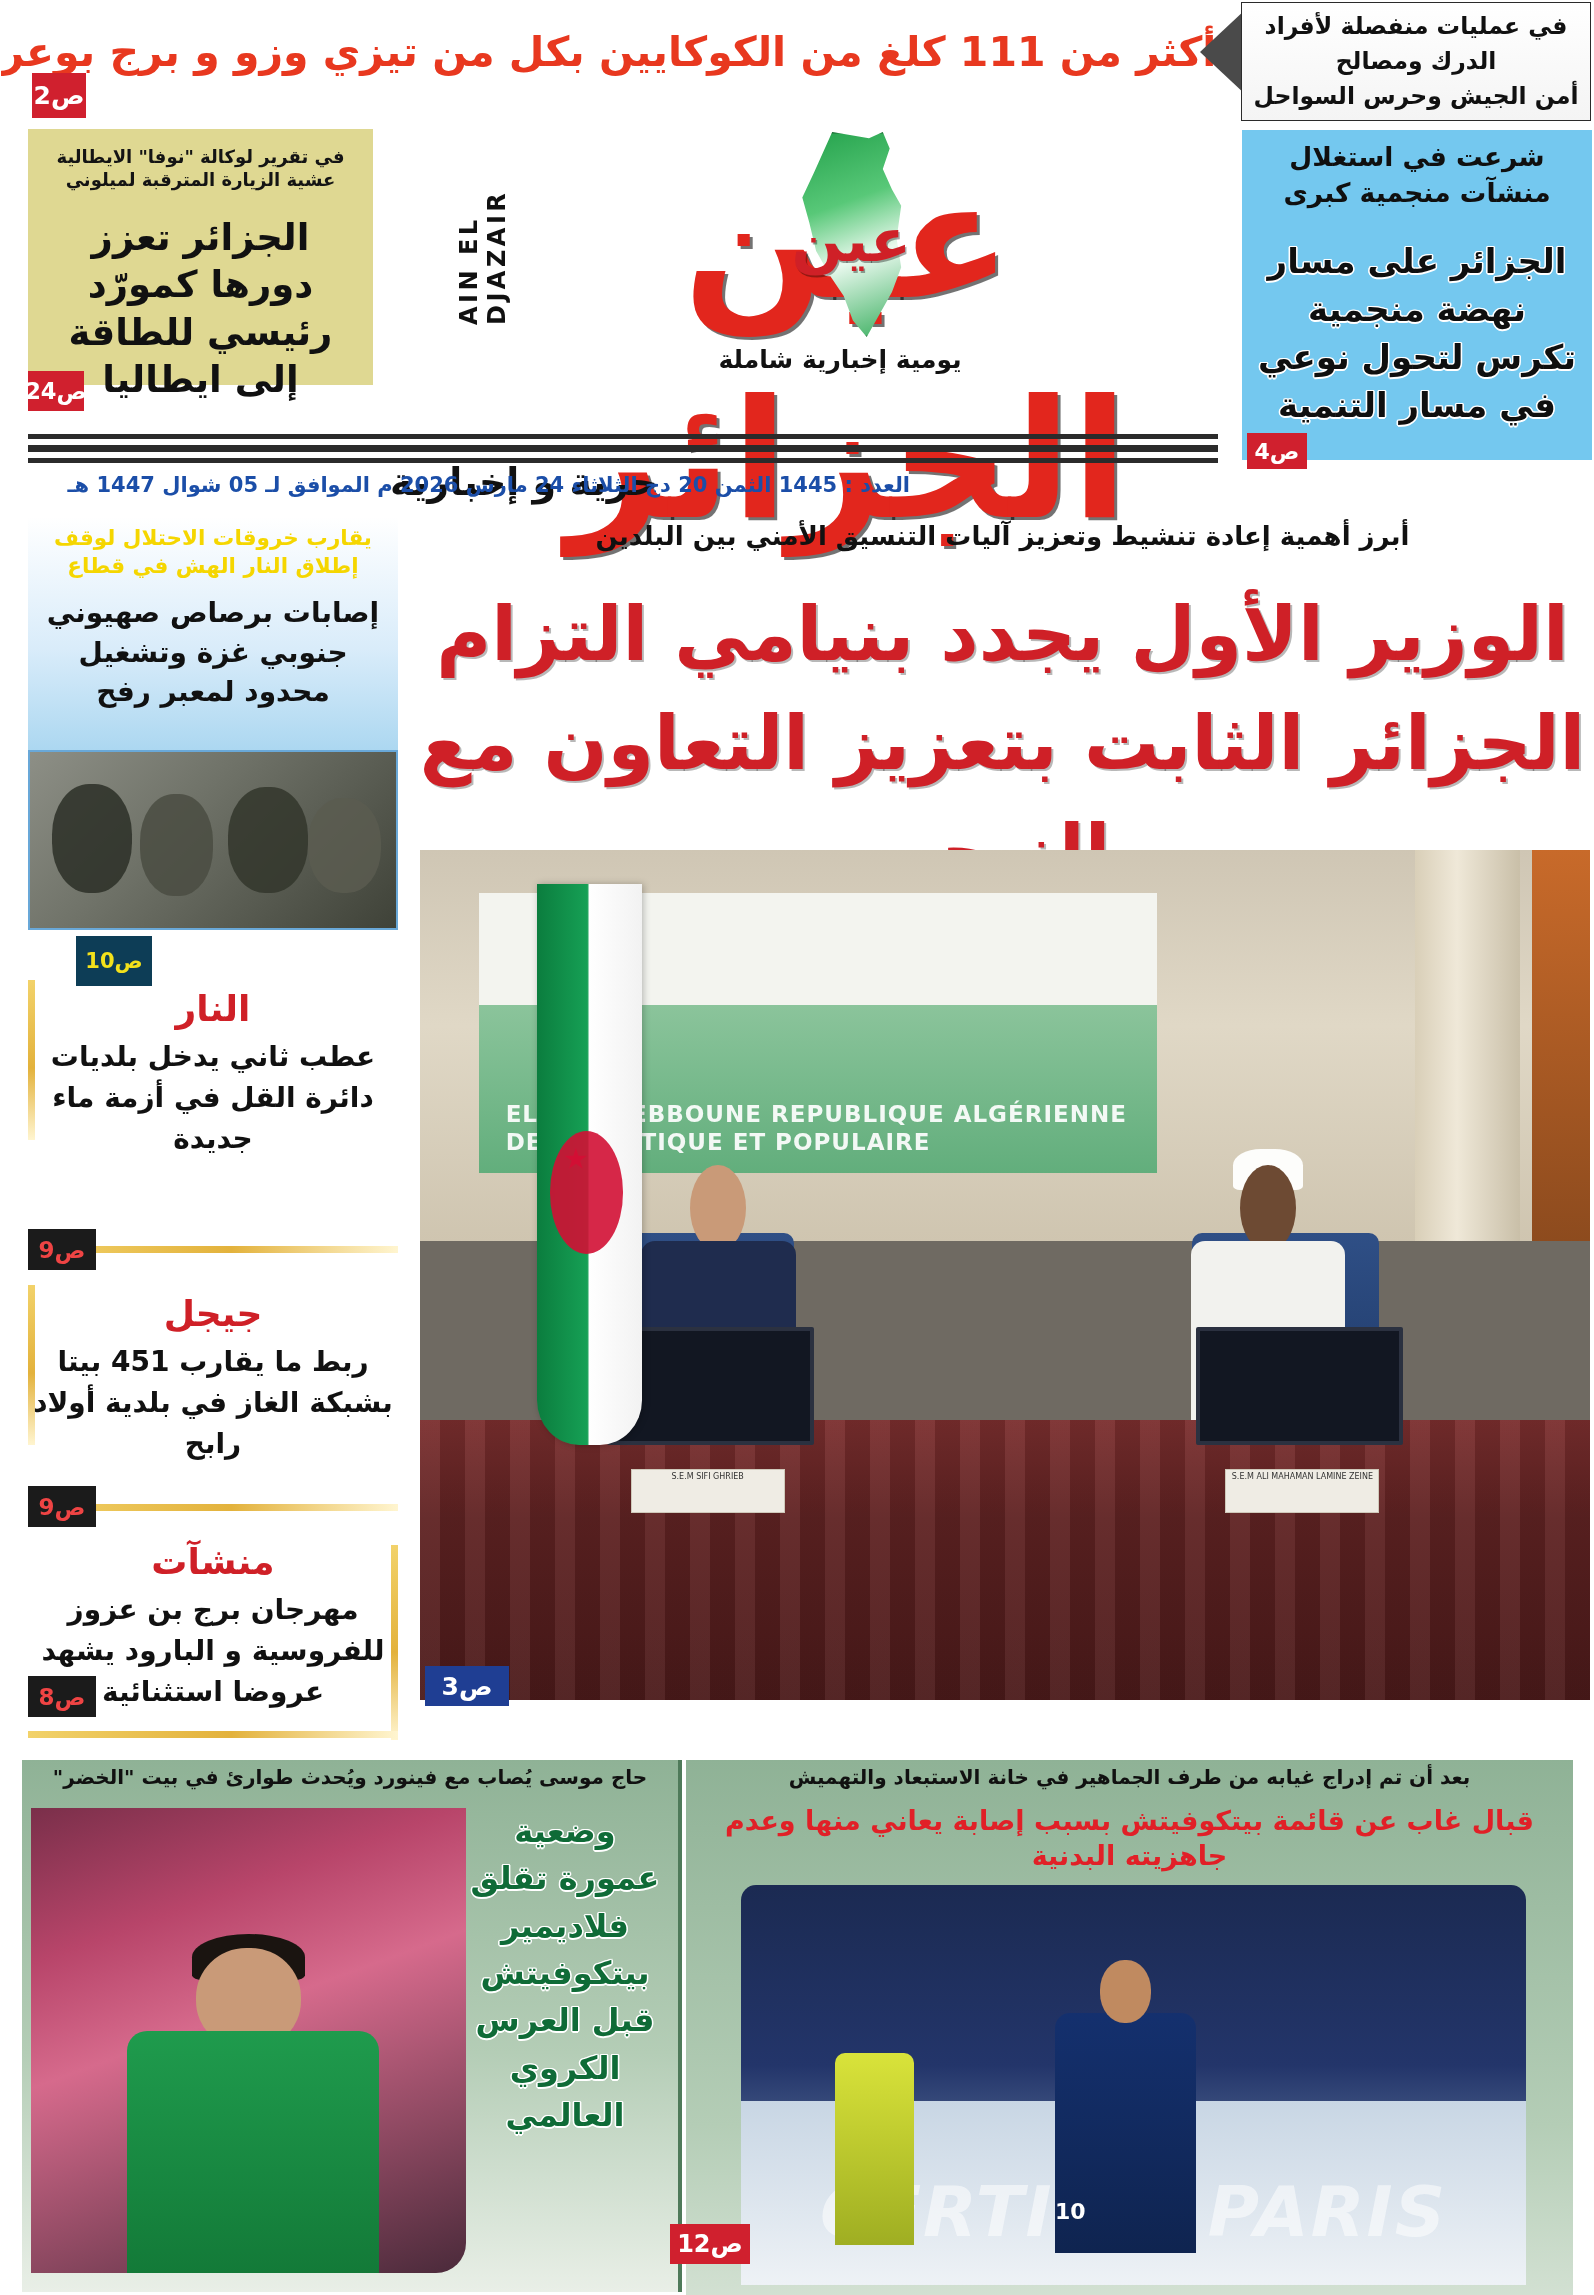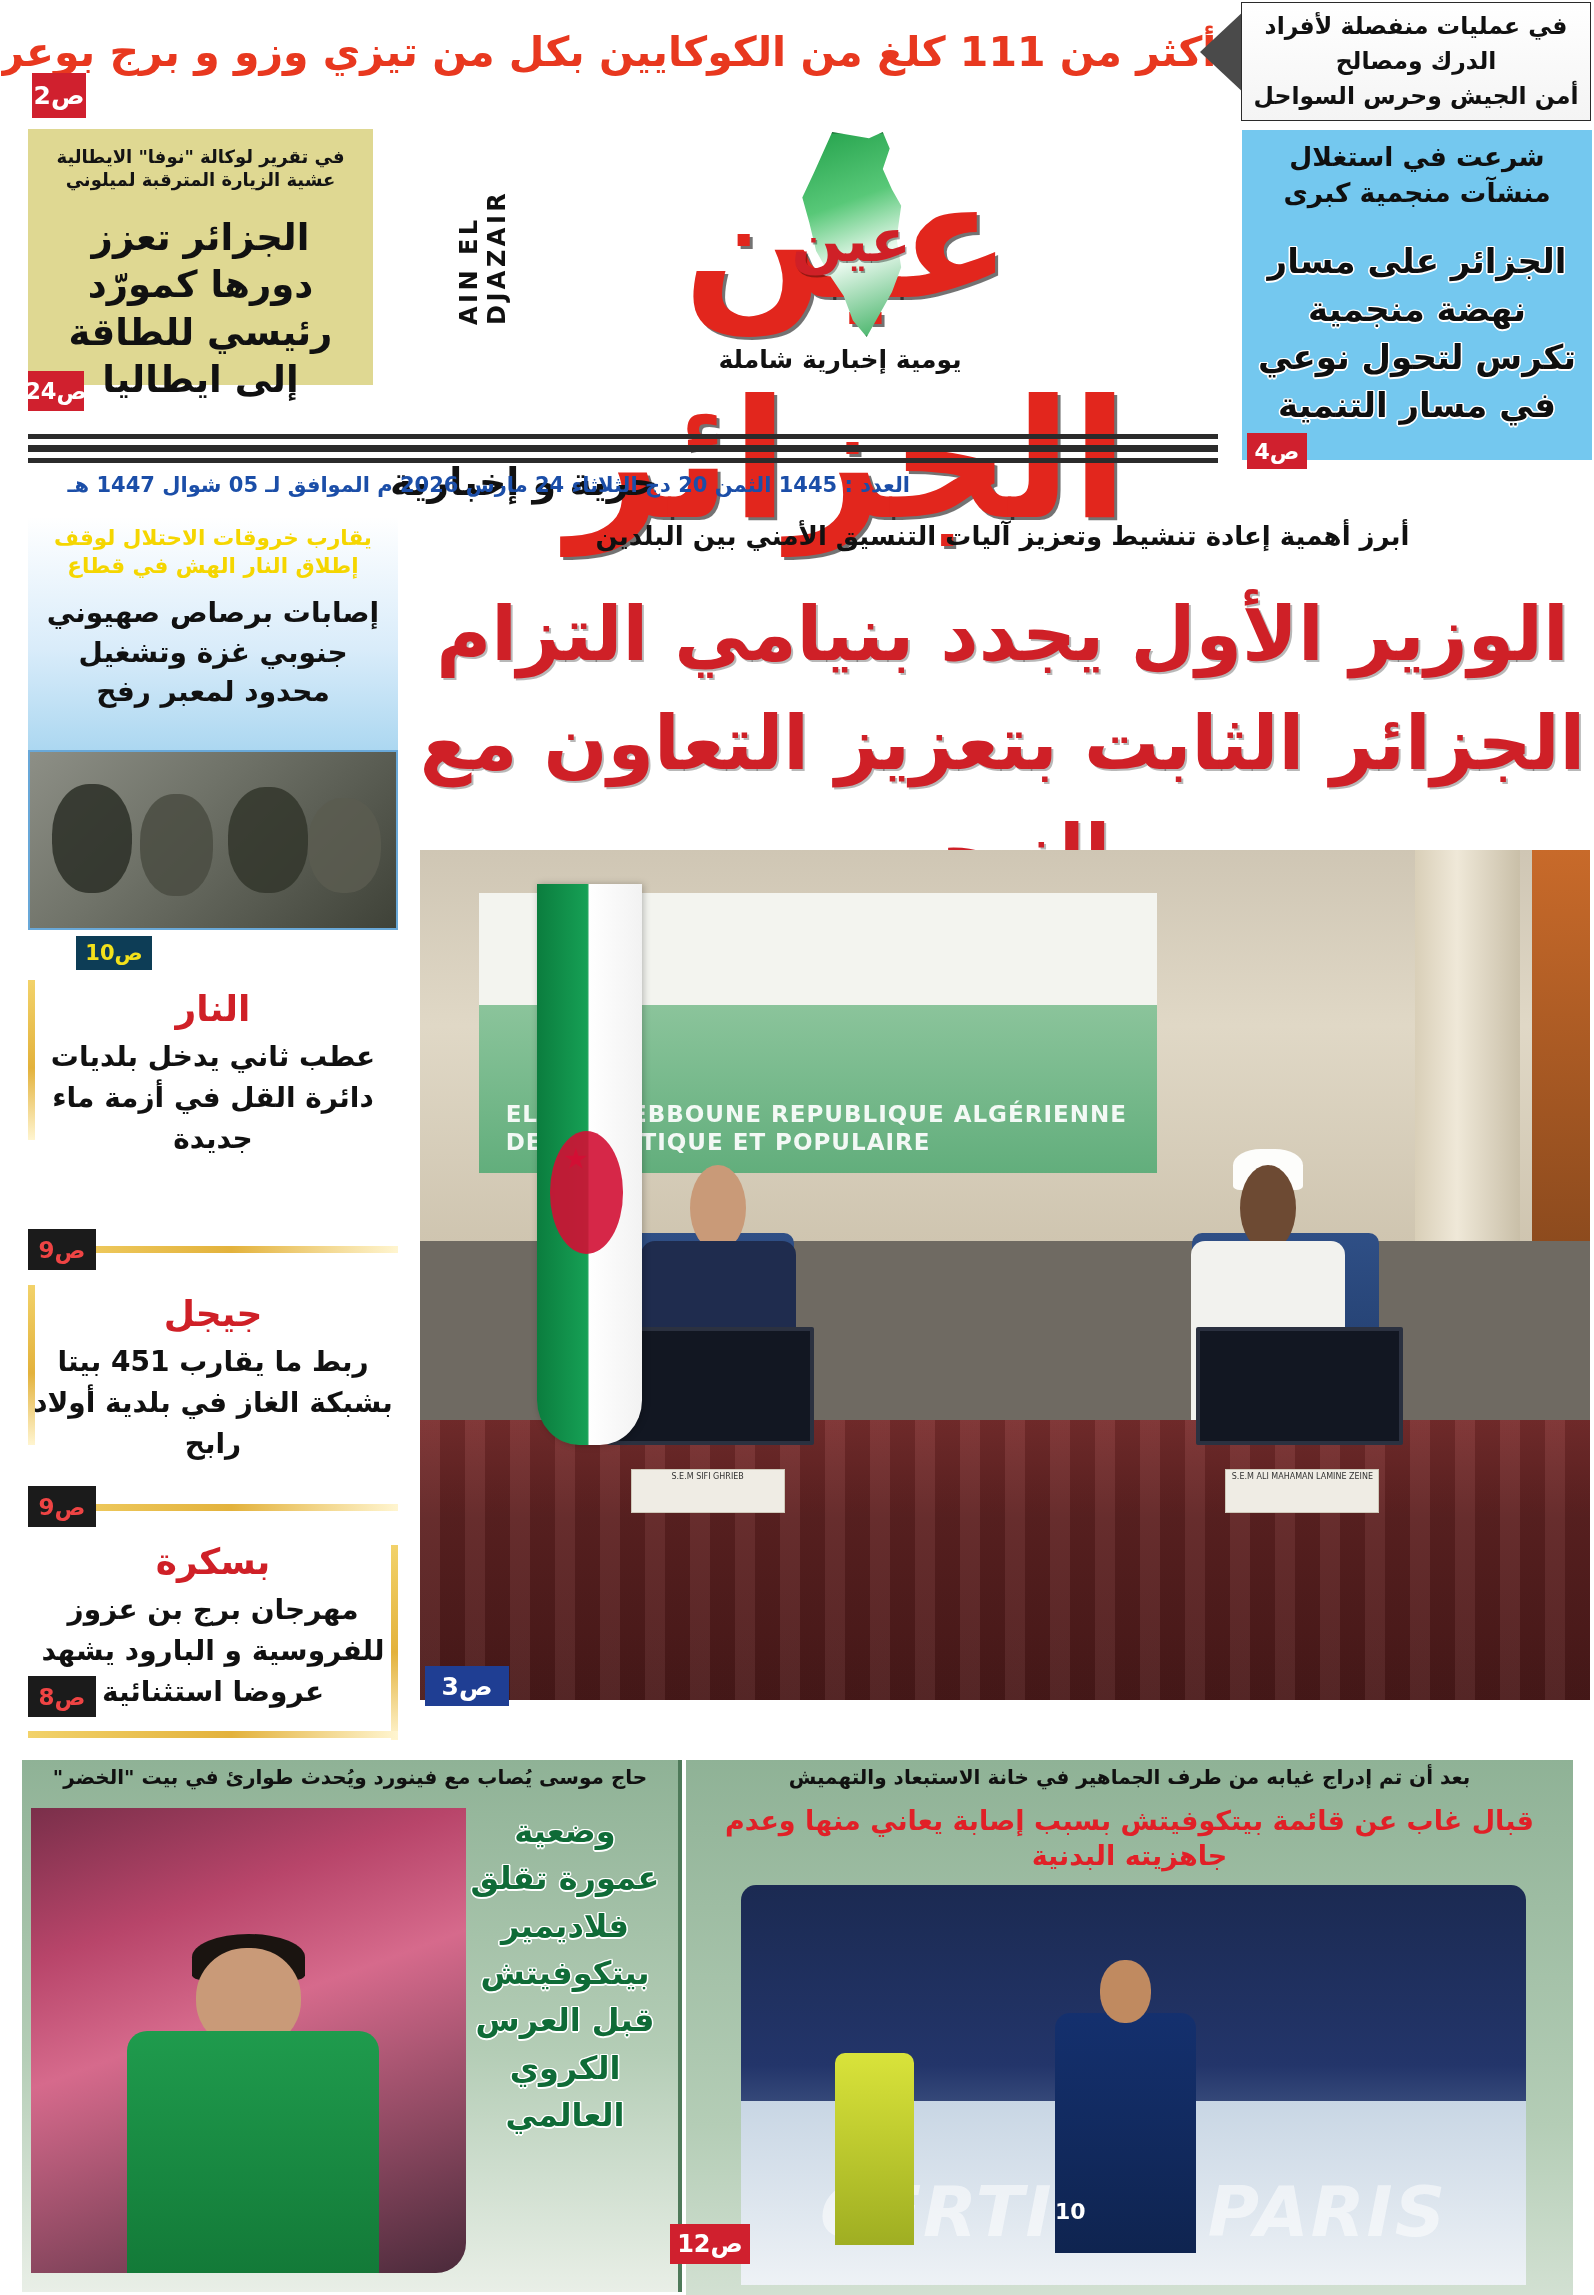--- a/index.html
+++ b/index.html
@@ -145,21 +145,21 @@
   #gaza-box{left:28px;top:517px;width:370px;height:240px;
      background:linear-gradient(180deg,#ffffff 0%,#d9ecfa 55%,#a9d6f0 100%);}
   #gaza-box .kick{font-size:21.5px;font-weight:800;color:#f5d600;line-height:1.3;
      text-align:center;padding:7px 8px 0;}
   #gaza-box .hl{font-size:28px;font-weight:800;color:#111;line-height:1.42;
      text-align:center;padding:13px 9px 0;}
   #gaza-photo{left:28px;top:750px;width:370px;height:180px;
      background:linear-gradient(135deg,#8d8f86 0%,#6f7268 40%,#3f4238 100%);
      border:2px solid #69a8d8;overflow:hidden;}
   #gaza-photo .blob{position:absolute;border-radius:46%;background:#2b2f27;opacity:.85;}
-  #gaza-photo-badge{left:76px;top:936px;width:76px;height:34px;background:#0d3d56;
+  #gaza-photo-badge{left:76px;top:936px;width:76px;height:50px;background:#0d3d56;
      color:#f3e11b;font-size:21px;font-weight:700;}
 
   .brief{position:absolute;left:28px;width:370px;}
   .brief .city{font-size:36px;font-weight:800;color:#cf2027;text-align:center;line-height:1.2;}
   .brief .txt{font-size:28px;font-weight:700;color:#111;text-align:center;line-height:1.46;margin-top:7px;}
   .brief-rule{position:absolute;left:28px;width:370px;height:7px;
      background:linear-gradient(90deg,#f2d26a,#e3b23c 55%,#fff5d0);}
   .brief-corner{position:absolute;left:28px;width:7px;
      background:linear-gradient(180deg,#f2d26a,#e3b23c 55%,#fff5d0);}
   .pg-badge-dark{position:absolute;width:68px;height:41px;background:#1b1b1b;
@@ -315,21 +315,21 @@
   <div class="brief-corner" style="top:1285px;height:160px;"></div>
   <div class="brief" style="top:1292px;">
     <div class="city">جيجل</div>
     <div class="txt">ربط ما يقارب 451 بيتا بشبكة الغاز في بلدية أولاد رابح</div>
   </div>
   <div class="brief-rule" style="top:1504px;"></div>
   <div class="pg-badge-dark ctr" style="left:28px;top:1486px;">ص9</div>
 
   <div class="brief-corner" style="left:391px;top:1545px;height:195px;"></div>
   <div class="brief" style="top:1540px;">
-    <div class="city">بسكرة</div>
+    <div class="city">منشآت</div>
     <div class="txt">مهرجان برج بن عزوز للفروسية و البارود يشهد عروضا استثنائية</div>
   </div>
   <div class="brief-rule" style="top:1731px;"></div>
   <div class="pg-badge-dark ctr" style="left:28px;top:1676px;">ص8</div>
 
   <div class="abs" id="sports-left">
     <div class="kick">حاج موسى يُصاب مع فينورد ويُحدث طوارئ في بيت "الخضر"</div>
     <div id="sports-left-photo">
       <div class="player-hair"></div>
       <div class="player-head"></div>

